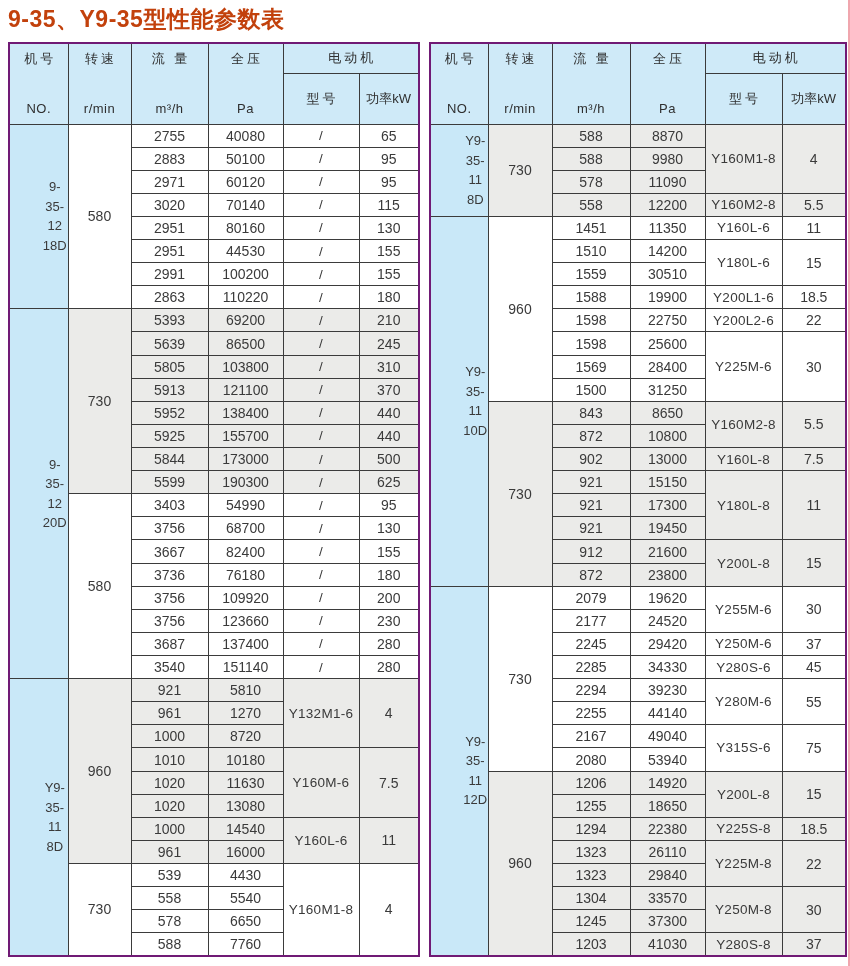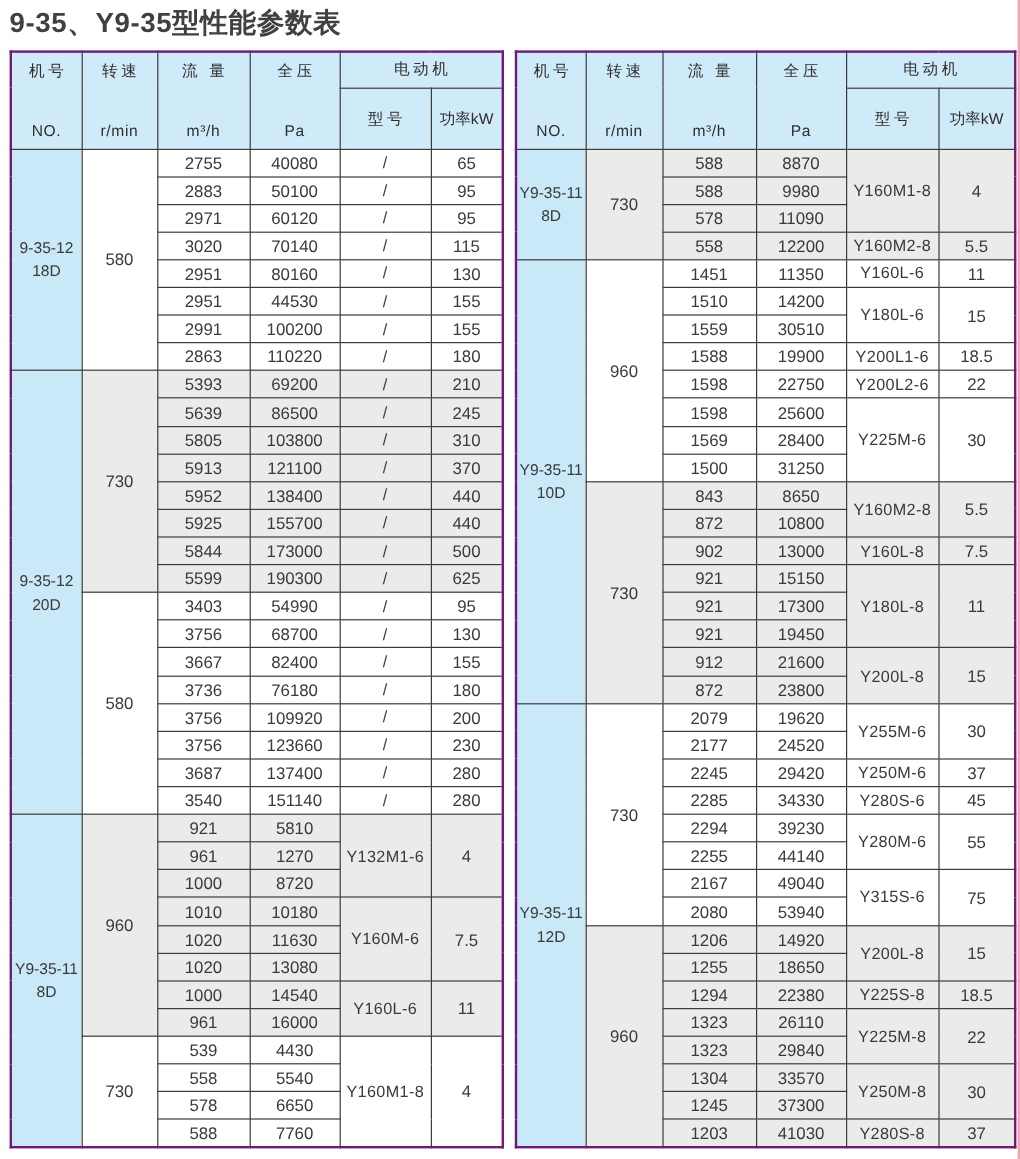--- a/index.html
+++ b/index.html
@@ -4,21 +4,21 @@
 <style>
   * { margin:0; padding:0; box-sizing:border-box; }
   html,body { background:#ffffff; }
   body {
     width:850px; height:966px; position:relative; overflow:hidden;
     font-family:"Liberation Sans","DejaVu Sans",sans-serif;
     color:#3a3a3a;
   }
   .page-title {
     position:absolute; left:8px; top:4px;
-    font-size:23px; font-weight:bold; color:#404040; letter-spacing:0.5px;
+    font-size:23px; font-weight:bold; color:#c2410c; letter-spacing:0.5px;
   }
   table.spec-table {
     position:absolute; top:42px;
     border-collapse:collapse; table-layout:fixed;
     border:2px solid #701a75;
   }
   #table-left  { left:8px;   width:410px; }
   #table-right { left:429px; width:416px; }
 
   #table-left  col:nth-child(1){width:59px} #table-left  col:nth-child(2){width:63px}
@@ -40,21 +40,21 @@
   thead .hr2 th { height:51px; }
   .cjk  { letter-spacing:3px; padding-left:3px; }
   .lat  { font-size:13px; letter-spacing:0.5px;margin-top:30px; }
   .hdr-two-line div { line-height:1.5; }
 
   tbody tr { height:23.11px; }
   tbody td { font-size:14px; }
   tr.shaded td { background:#ebebe9; }
   td.no-cell {
     background:#c9e8f8 !important;
-    font-size:13px; line-height:1.5;
+    font-size:13px; line-height:1.5;padding-left:32px;
   }
   td.model-cell { font-size:13.5px; letter-spacing:0.3px; }
   td.power-cell { font-size:14px;margin-top:44px; }
   td.speed-cell { font-size:14px;margin-top:28px; }
 
   .edge-line {
     position:absolute; right:0; top:0; width:2px; height:966px;
     background:#f0a6ae;
   }
 </style>

